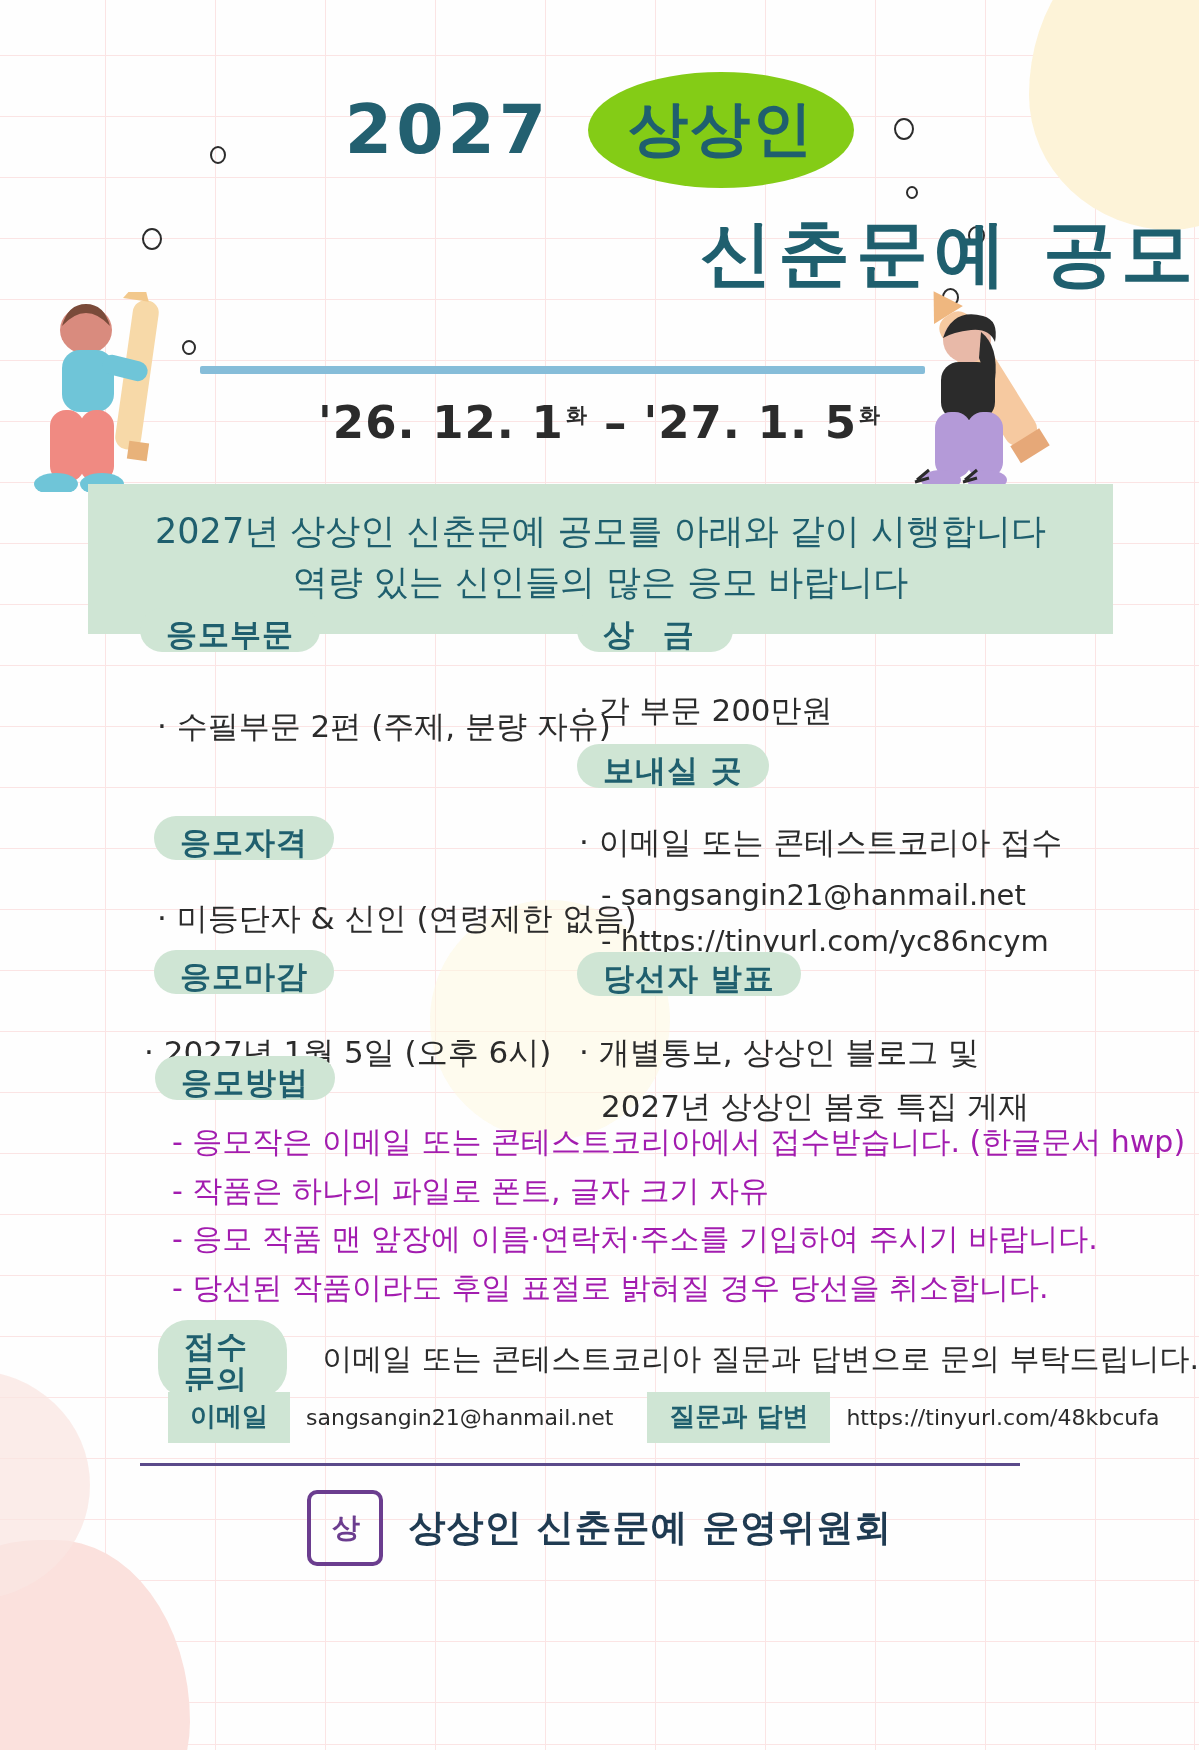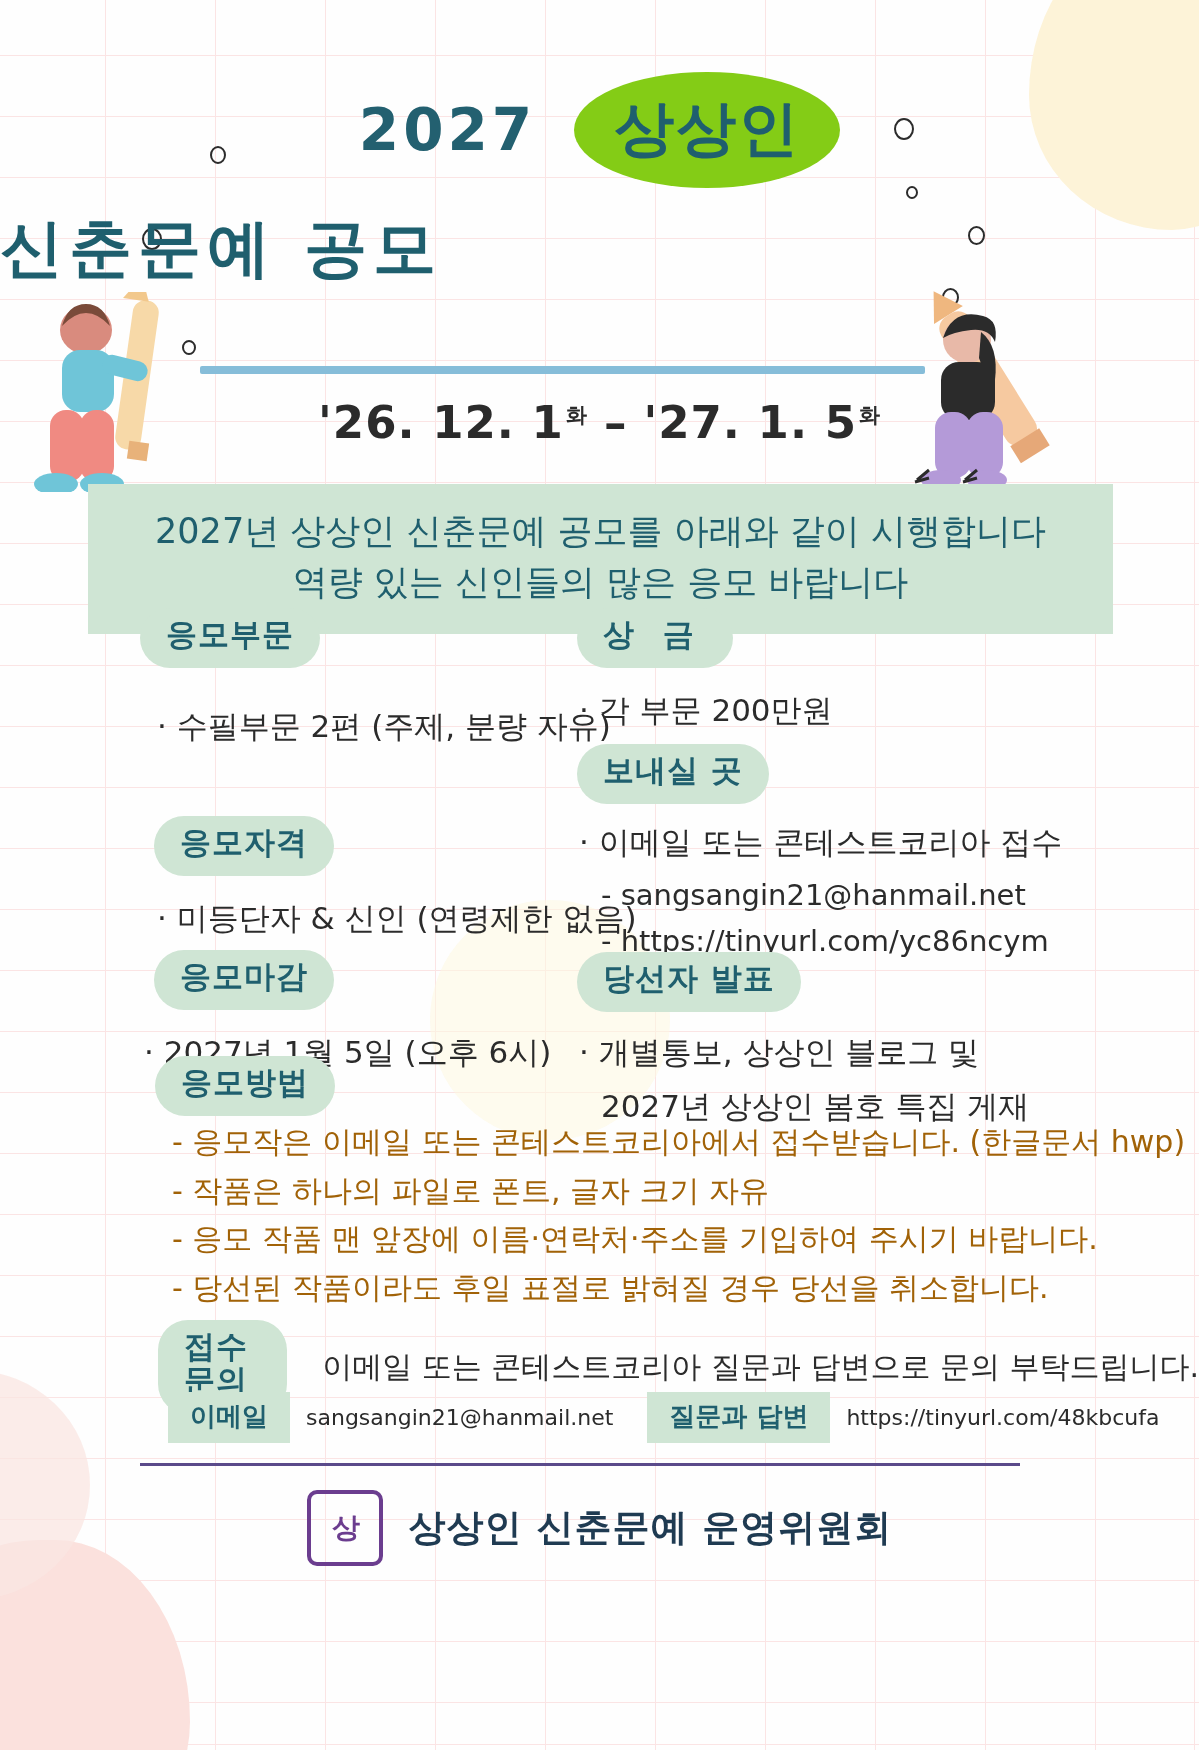--- a/index.html
+++ b/index.html
@@ -75,21 +75,21 @@
   
   .header { position: absolute; top: 0; left: 0; right: 0; height: 470px; }
 
   .title-row1 {
     position: absolute;
     top: 72px; left: 0; right: 0;
     display: flex; align-items: center; justify-content: center;
     gap: 38px;
   }
   .year {
-    font-size: 58px;
+    font-size: 68px;
     font-weight: 700;
     color: #236070;
     letter-spacing: 4px;
     line-height: 1;
   }
   .pill-brand {
     position: relative;
     background: #84cc16;
     border-radius: 50% / 50%;
     padding: 26px 40px 30px;
@@ -106,22 +106,22 @@
     background: #cfe5d4;
     border-radius: 50%;
     z-index: -1;
   }
   .pill-brand::before { width: 120px; height: 128px; top: -6px; left: -6px; }
   .pill-brand::after  { width: 120px; height: 128px; top: -6px; right: -6px; }
 
   .title-row2 {
     position: absolute;
     top: 216px; left: 0; right: 0;
-    text-align: left;
-    font-size: 63px;
+    text-align: right;
+    font-size: 72px;
     font-weight: 800;
     color: #1f5f6e;
     letter-spacing: 6px;
     line-height: 1.05;
     white-space: nowrap;
   }
 
   .rule-blue {
     position: absolute;
     top: 366px;
@@ -166,21 +166,21 @@
   
   .cols { position: absolute; top: 608px; left: 0; width: 1199px; }
   .col-left  { position: absolute; left: 140px; width: 440px; }
   .col-right { position: absolute; left: 565px; width: 470px; }
 
   .tag {
     display: inline-block;
     background: #cfe5d4;
     color: #1f5f6e;
     border-radius: 30px;
-    padding: 9px 26px 17px;
+    padding: 9px 26px 1px;
     font-size: 31px;
     font-weight: 600;
     letter-spacing: 1px;
     line-height: 1.1;
   }
   .tag.wide-sp { letter-spacing: 9px; padding-right: 30px; }
 
   .item {
     font-size: 31px;
     color: #2b2b2b;
@@ -196,21 +196,21 @@
 
   
   .blk { position: absolute; left: 0; }
 
   
   .method-tag { position: absolute; top: 1056px; left: 155px; }
   .method-list { position: absolute; top: 1118px; left: 172px; }
   .method-list li {
     list-style: none;
     font-size: 30px;
-    color: #a16207;
+    color: #a21caf;
     line-height: 1.62;
     white-space: nowrap;
   }
 
   
   .inq-row {
     position: absolute;
     top: 1320px; left: 158px;
     display: flex; align-items: center; gap: 35px;
   }

